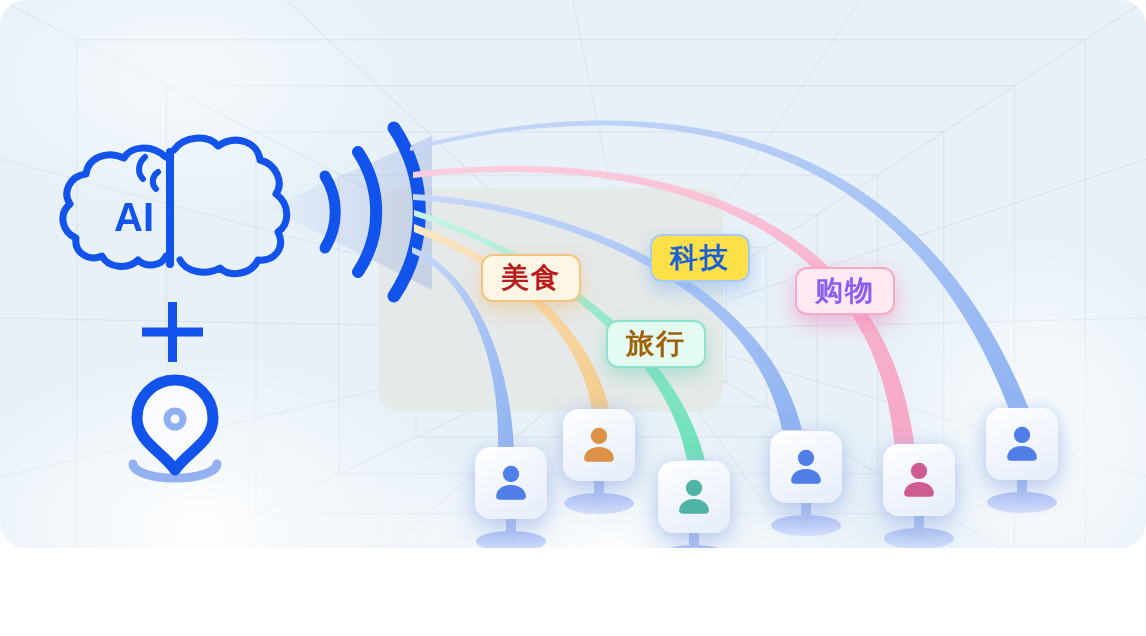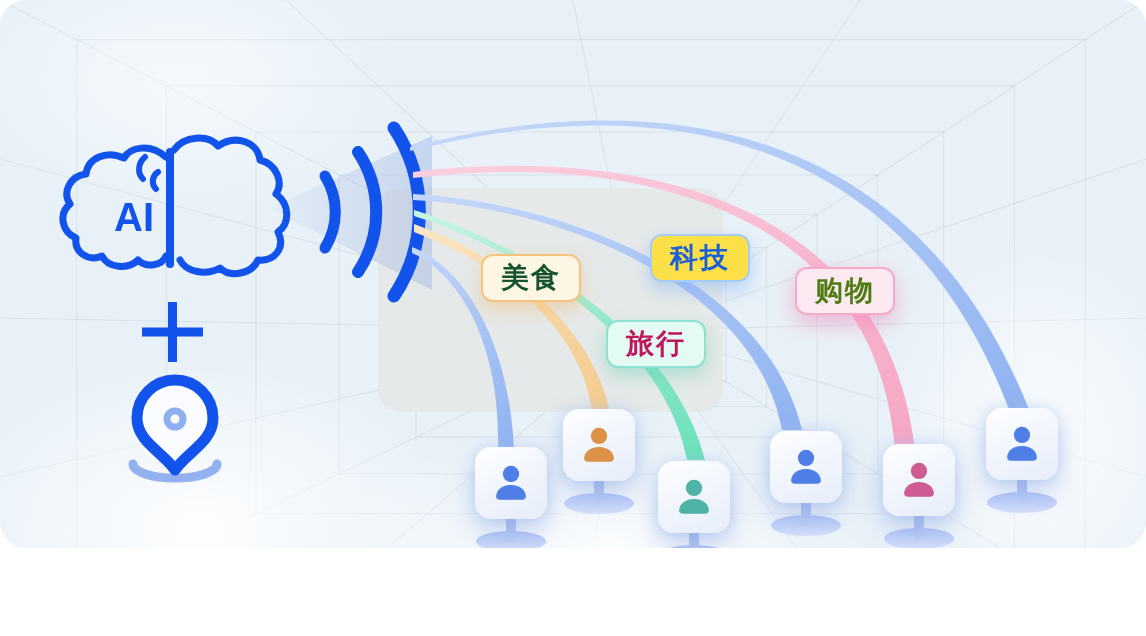--- a/index.html
+++ b/index.html
@@ -17,27 +17,27 @@
     background:radial-gradient(closest-side,rgba(255,255,255,.85),rgba(255,255,255,0));}
   .glow3{left:870px;top:230px;width:340px;height:420px;
     background:radial-gradient(closest-side,rgba(255,255,255,.8),rgba(255,255,255,0));}
   .glow4{left:-50px;top:-60px;width:460px;height:280px;
     background:radial-gradient(closest-side,rgba(255,255,255,.55),rgba(255,255,255,0));}
   
   .cat-label{
     position:absolute;padding:4px 18px;border-radius:12px;border:2px solid;
     font-size:28px;font-weight:bold;line-height:36px;letter-spacing:2px;white-space:nowrap;
   }
-  .cat-food{left:481px;top:254px;background:#fef6e4;border-color:#f2c47e;color:#14532d;
+  .cat-food{left:481px;top:254px;background:#fef6e4;border-color:#f2c47e;color:#b91c1c;
     box-shadow:0 8px 18px rgba(242,183,110,.45);}
-  .cat-travel{left:606px;top:320px;background:#e4fbf4;border-color:#8ce2cc;color:#be185d;
+  .cat-travel{left:606px;top:320px;background:#e4fbf4;border-color:#8ce2cc;color:#a16207;
     box-shadow:0 8px 18px rgba(90,205,175,.4);}
   .cat-tech{left:650px;top:234px;background:#fde047;border-color:#a6cbf5;color:#1b5fd8;
     box-shadow:0 8px 18px rgba(120,170,240,.45);}
-  .cat-shopping{left:795px;top:267px;background:#fce9f2;border-color:#f5aaca;color:#4d7c0f;
+  .cat-shopping{left:795px;top:267px;background:#fce9f2;border-color:#f5aaca;color:#8b5cf6;
     box-shadow:0 8px 22px rgba(240,130,180,.55);}
   
   .avatar{position:absolute;width:72px;height:110px;}
   .avatar .card{
     position:absolute;left:0;top:0;width:72px;height:72px;border-radius:16px;
     background:linear-gradient(155deg,#feffff 0%,#f2f6fd 45%,#e6edfa 100%);
     box-shadow:0 12px 26px rgba(148,173,230,.5),0 0 14px rgba(170,195,245,.45);
     display:flex;align-items:center;justify-content:center;
   }
   .avatar .person{width:46px;height:46px;}

